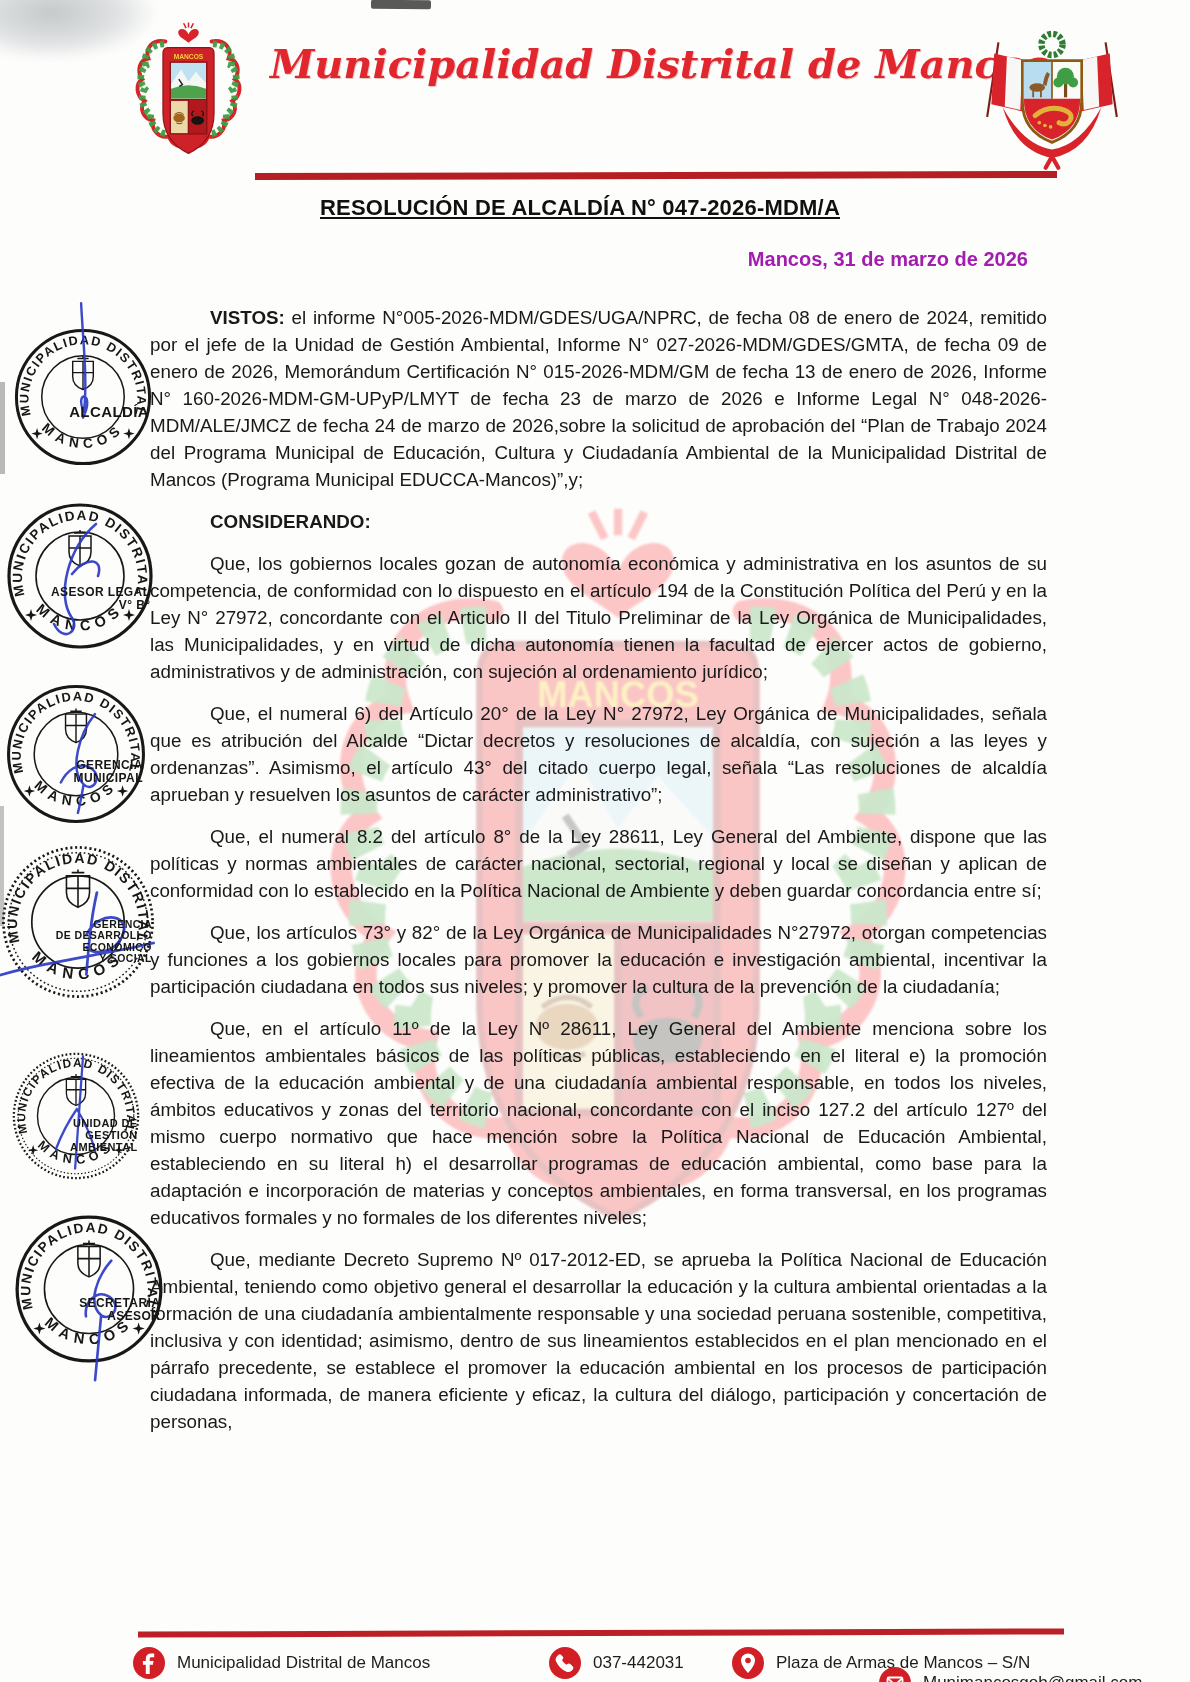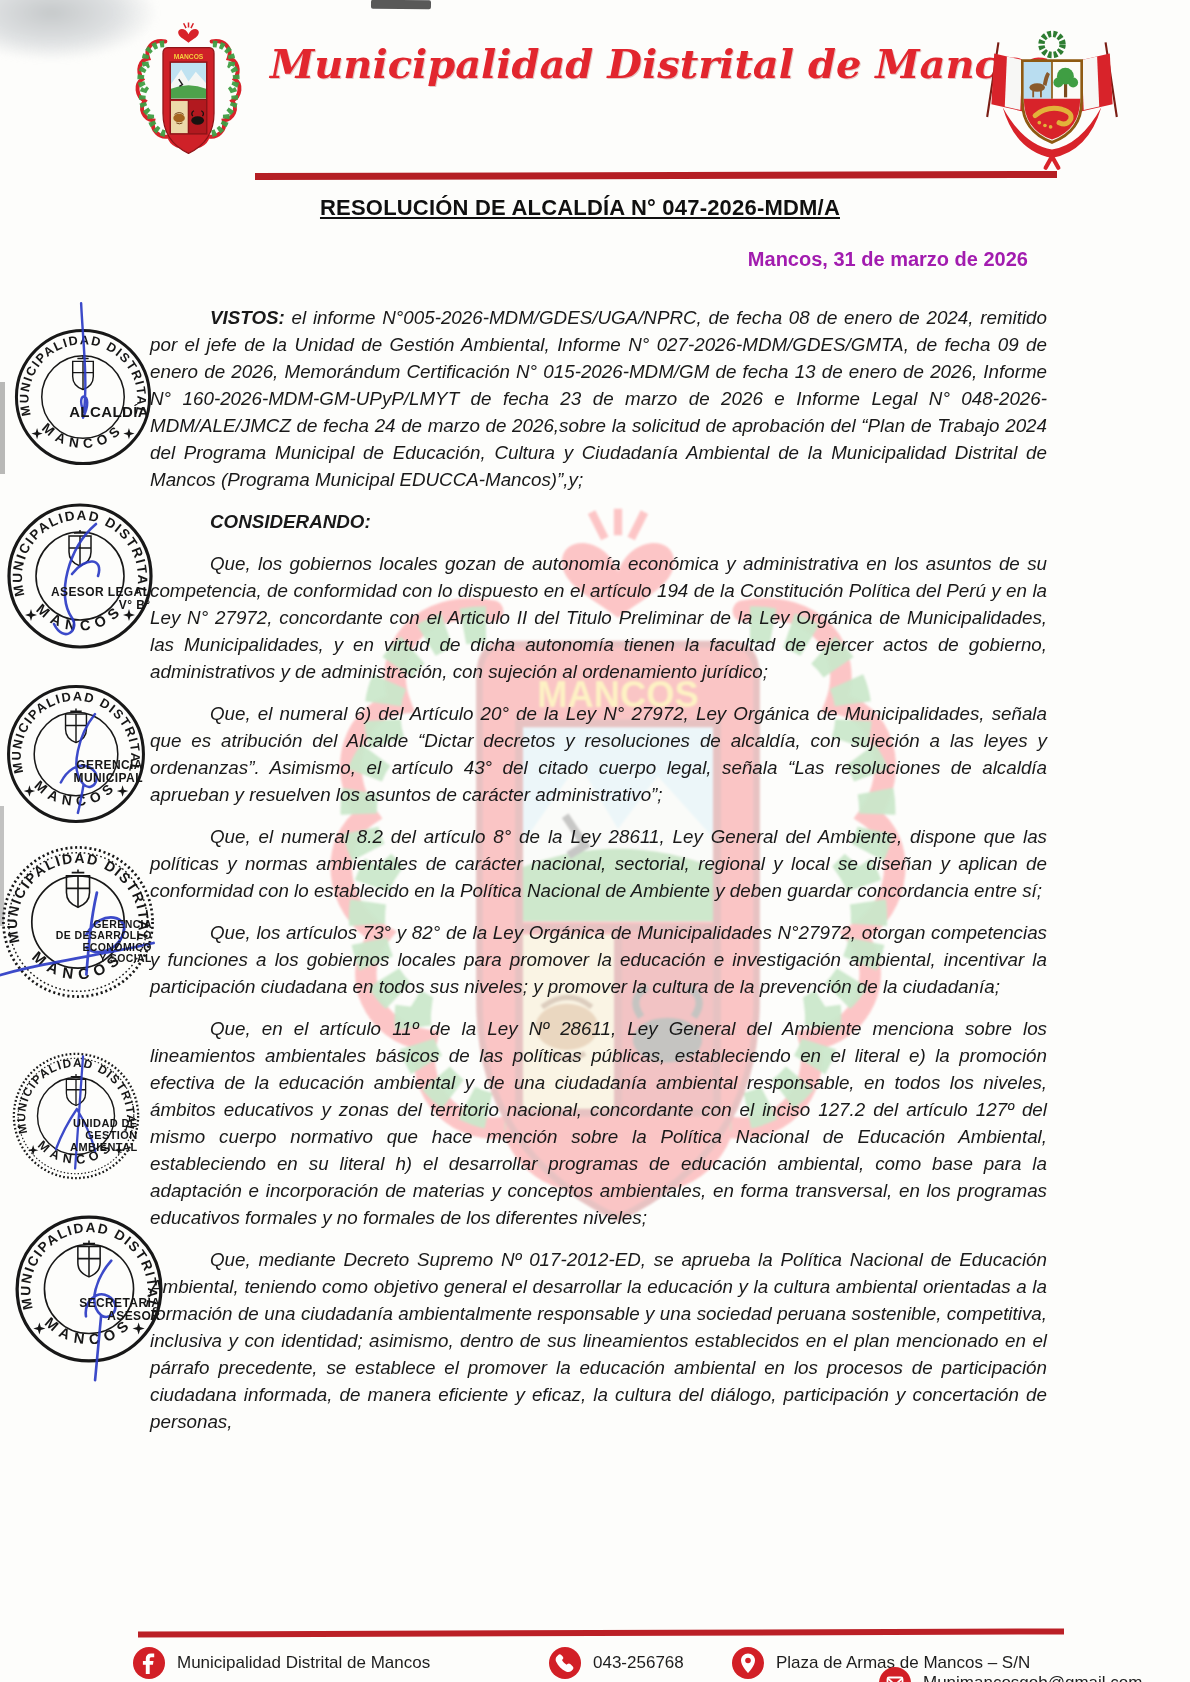--- a/index.html
+++ b/index.html
@@ -33,21 +33,21 @@
   .dateline{position:absolute;right:162px;top:248px;font-weight:700;font-size:20px;color:#a21caf;}
   .addressee{position:absolute;left:216px;top:274px;font-weight:700;font-size:19.5px;color:#101010;}
 
   
   .watermark{position:absolute;left:288px;top:492px;width:660px;height:852px;opacity:.24;
      filter:blur(1.2px) saturate(1.25);pointer-events:none;}
 
   
   .body-col{position:absolute;left:150px;top:304px;width:897px;font-size:18.8px;line-height:27px;
      text-align:justify;color:#191919;}
-  .body-col p{margin:0 0 15px 0;text-indent:60px;font-style:italic;}
+  .body-col p{margin:0 0 15px 0;text-indent:60px;}
   .body-col .lead{font-weight:700;}
   .p-heading{font-weight:700;}
 
   
   .stamp{position:absolute;}
   .stamp svg{display:block;overflow:visible;width:100%;height:auto;}
   .ring-outer{fill:none;stroke:#181818;stroke-width:3.2;}
   .ring-outer2{fill:none;stroke:#181818;stroke-width:1.4;}
   .ring-inner{fill:none;stroke:#181818;stroke-width:1.6;}
   .dotted .ring-outer{stroke-dasharray:2 2.6;stroke-width:2.6;}
@@ -326,21 +326,21 @@
       <path fill="#fff" d="M19.6,11.2 h2.6 V7.4 h-3.2 c-3.4,0 -5.2,2 -5.2,5 v2.6 h-2.9 v3.7 h2.9 V28 h3.9 V18.7 h3.2 l0.6,-3.7 h-3.8 v-2.2 C17.7,11.7 18.3,11.2 19.6,11.2 Z"></path>
     </svg>
     <span>Municipalidad Distrital de Mancos</span>
   </div>
 
   <div class="footer-item f-ph">
     <svg class="ficon" viewBox="0 0 34 34">
       <circle cx="17" cy="17" r="16" fill="#d21f26"></circle>
       <path fill="#fff" d="M13.2,8.9 c-0.8,-0.8 -2.1,-0.8 -2.9,0 l-1.5,1.5 c-1.3,1.3 -1.5,3.4 -0.6,5.4 1.9,4.2 5.5,7.8 9.7,9.7 2,0.9 4.1,0.7 5.4,-0.6 l1.5,-1.5 c0.8,-0.8 0.8,-2.1 0,-2.9 l-2.5,-2.5 c-0.8,-0.8 -2.1,-0.8 -2.9,0 l-0.7,0.7 c-2,-1.1 -3.6,-2.7 -4.7,-4.7 l0.7,-0.7 c0.8,-0.8 0.8,-2.1 0,-2.9 Z"></path>
     </svg>
-    <span>043-256768</span>
+    <span>037-442031</span>
   </div>
 
   <div class="footer-item f-pin">
     <svg class="ficon" viewBox="0 0 34 34">
       <circle cx="17" cy="17" r="16" fill="#d21f26"></circle>
       <path fill="#fff" d="M17,7.5 c-3.9,0 -7,3.1 -7,7 0,5.2 7,12.5 7,12.5 s7,-7.3 7,-12.5 c0,-3.9 -3.1,-7 -7,-7 Z"></path>
       <circle cx="17" cy="14.5" r="2.8" fill="#d21f26"></circle>
     </svg>
     <span>Plaza de Armas de Mancos – S/N</span>
   </div>

